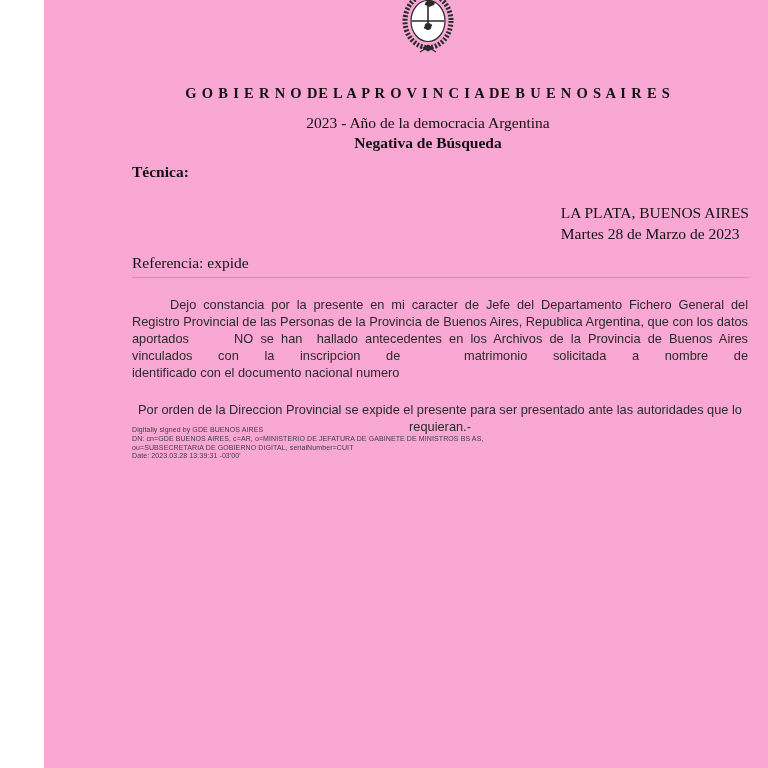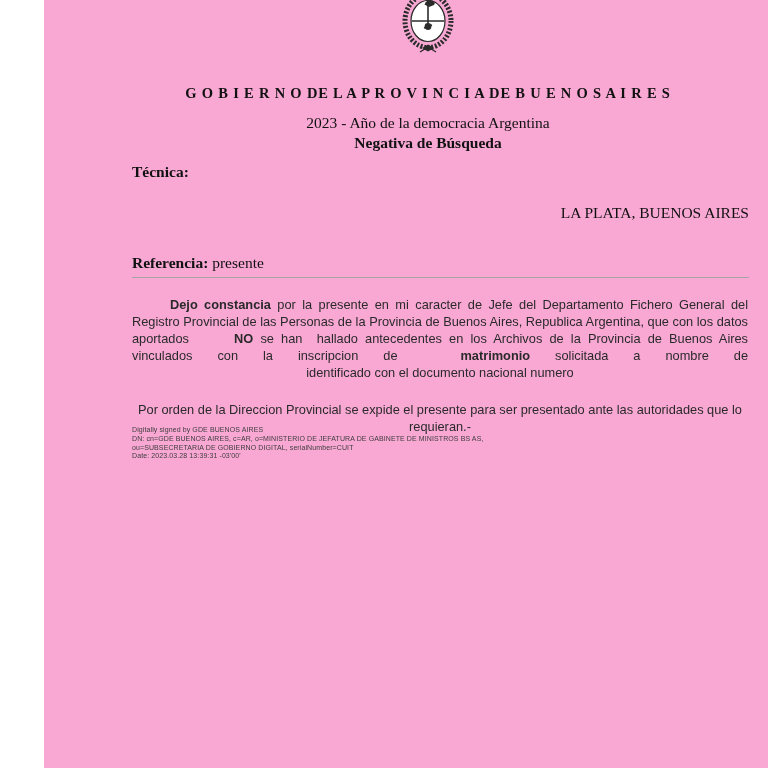--- a/index.html
+++ b/index.html
@@ -54,40 +54,40 @@
     top: 202px; right: 63px;
     text-align: left;
     font-size: 15.5px;
     line-height: 21px;
   }
   .referencia {
     position: absolute;
     top: 254px; left: 88px;
     font-size: 15.5px;
   }
-  .referencia .ref-label { font-weight: bold; }
+  .referencia .ref-label { font-weight: normal; }
   .rule {
     position: absolute;
     top: 277px; left: 88px;
     width: 617px; height: 0;
     border-top: 1px solid #a6a6a6;
   }
   .body-block {
     position: absolute;
     top: 296px; left: 88px;
     width: 616px;
     font-family: "Liberation Sans", sans-serif;
     font-size: 12.8px;
     line-height: 17px;
     color: #2a2a2a;
   }
   .p-justified { text-align: justify; text-align-last: justify; }
-  .p-centered  { text-align: center; }
+  .p-centered  { text-align: left; }
   .p-orden     { margin-top: 20px; text-align: center; }
-  .bold { font-weight: bold; padding-left: 38px; }
+  .bold { font-weight: normal; padding-left: 38px; }
   .signature {
     position: absolute;
     top: 426px; left: 88px;
     font-family: "Liberation Sans", sans-serif;
     font-size: 7px;
     line-height: 8.8px;
     color: #3d3d3d;
     letter-spacing: 0.1px;
   }
   .footer {
@@ -127,25 +127,26 @@
   <div class="gov-title">G O B I E R N O DE L A P R O V I N C I A DE B U E N O S A I R E S</div>
 
   <div class="year-motto">2023 - Año de la democracia Argentina</div>
 
   <div class="doc-type">Negativa de Búsqueda</div>
 
   <div class="numero">Técnica:</div>
 
   <div class="place-date">
     <div>LA PLATA, BUENOS AIRES</div>
+    <div>Martes 28 de Marzo de 2023</div>
   </div>
 
   <div class="referencia">
     <span class="ref-label">Referencia:</span>
-    <span>presente</span>
+    <span>expide</span>
   </div>
 
   <div class="rule"></div>
 
   <div class="body-block">
     <p class="p-justified">
       <span class="bold">Dejo constancia</span><span> por la presente en mi caracter de Jefe del Departamento Fichero General del Registro Provincial de las Personas de la Provincia de Buenos Aires, Republica Argentina, que con los datos aportados </span><span class="bold">NO</span><span> se han&nbsp; hallado antecedentes en los Archivos de la Provincia de Buenos Aires vinculados con la inscripcion de </span><span class="bold">matrimonio</span><span> solicitada a nombre de</span>
     </p>
     <p class="p-centered">identificado con el documento nacional numero</p>
     <p class="p-orden">Por orden de la Direccion Provincial se expide el presente para ser presentado ante las autoridades que lo requieran.-</p>

